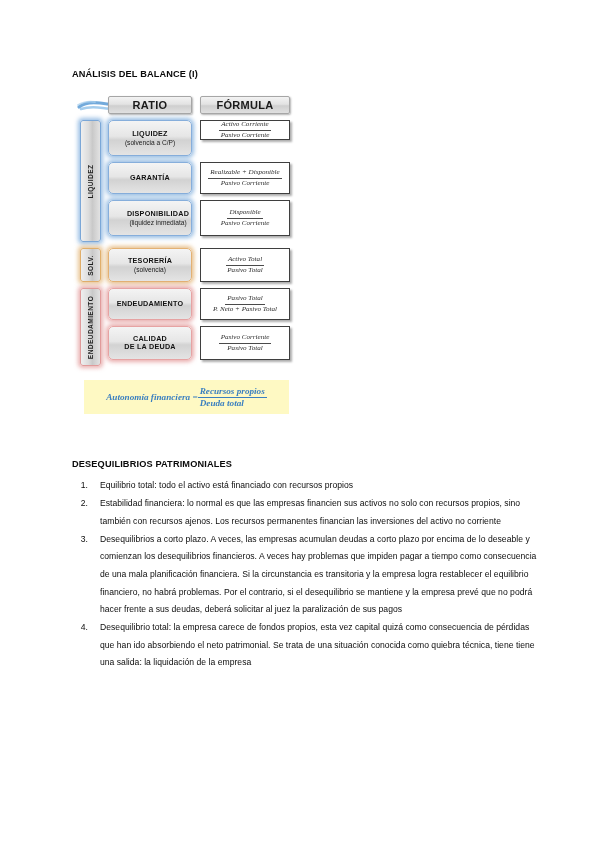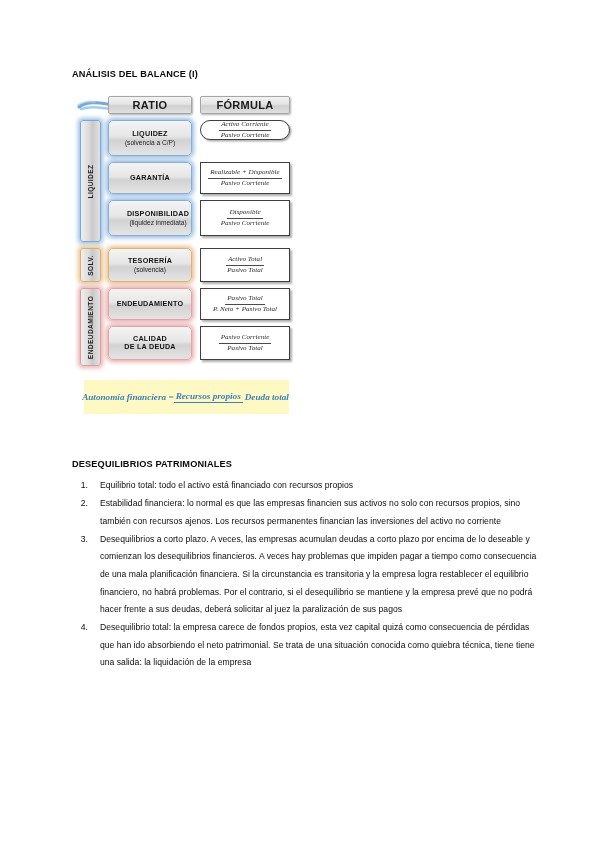--- a/index.html
+++ b/index.html
@@ -152,21 +152,21 @@
     position: absolute;
     left: 128px;
     width: 90px;
     border: 1.6px solid #3f3f3f;
     background: #ffffff;
     box-shadow: 1.5px 1.5px 2px rgba(0,0,0,0.32);
     display: flex;
     align-items: center;
     justify-content: center;
   }
-  #formula-liquidez       { top: 28px;  height: 20px; border-radius: 12px; }
+  #formula-liquidez       { top: 28px;  height: 20px; }
   #formula-tesoreria      { top: 70px;  height: 32px; }
   #formula-disponibilidad { top: 108px; height: 36px; }
   #formula-garantia       { top: 156px; height: 34px; }
   #formula-endeudamiento  { top: 196px; height: 32px; }
   #formula-calidad        { top: 234px; height: 34px; }
 
   .frac {
     display: inline-flex;
     flex-direction: column;
     align-items: center;
@@ -201,21 +201,21 @@
   .autonomy .aut-label {
     font-family: "Liberation Serif", serif;
     font-style: italic;
     font-weight: bold;
     font-size: 9.2px;
     color: #3a7fc0;
     white-space: nowrap;
   }
   .autonomy .frac-blue {
     display: inline-flex;
-    flex-direction: row;
+    flex-direction: column;
     align-items: flex-start;
     font-family: "Liberation Serif", serif;
     font-style: italic;
     font-weight: bold;
     font-size: 9.2px;
     color: #3a7fc0;
     line-height: 1.12;
   }
   .autonomy .frac-blue .num {
     border-bottom: 1.1px solid #3a7fc0;

